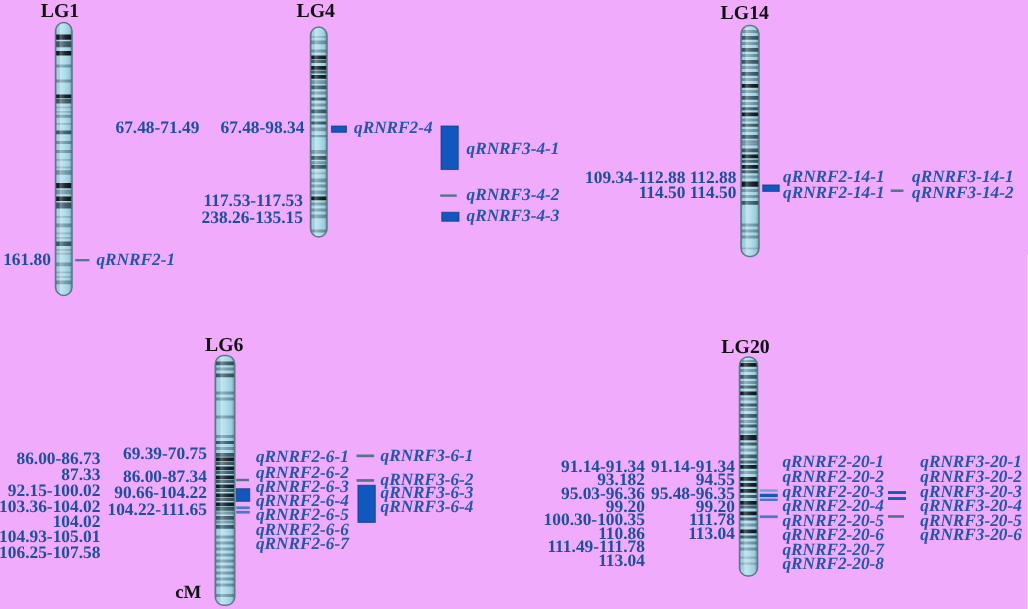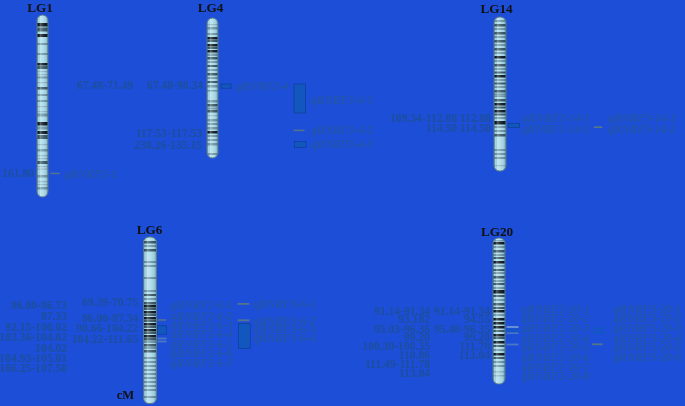--- a/index.html
+++ b/index.html
@@ -1,16 +1,16 @@
 <!DOCTYPE html>
 <html><head>
 <meta charset="utf-8">
 <style>
   html,body{margin:0;padding:0;background:#ffffff;}
-  .page{position:relative;width:685px;height:406px;background:#1d4ed8;overflow:hidden;
+  .page{position:relative;width:685px;height:406px;background:#f0abfc;overflow:hidden;
         font-family:"Liberation Serif",serif;}
   svg text{font-family:"Liberation Serif",serif;}
   text.chrom-title{font-weight:bold;}
   text.pos-label{font-weight:bold;}
   text.qtl-label{font-weight:bold;font-style:italic;}
   text.unit-label{font-weight:bold;}
 </style>
 </head>
 <body>
 

